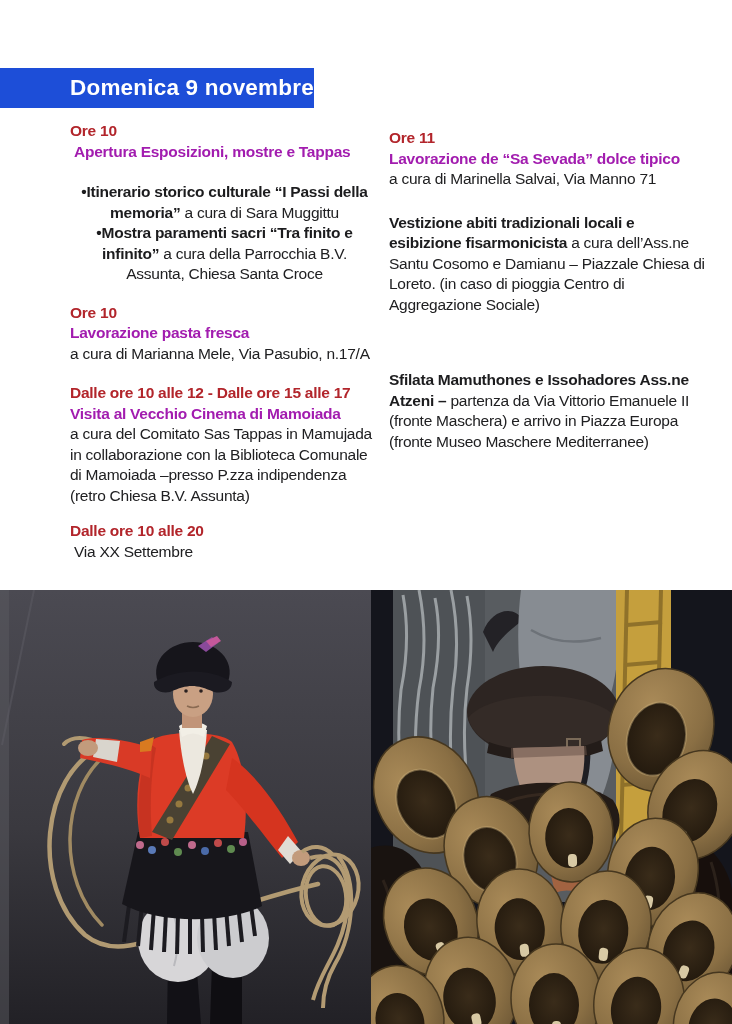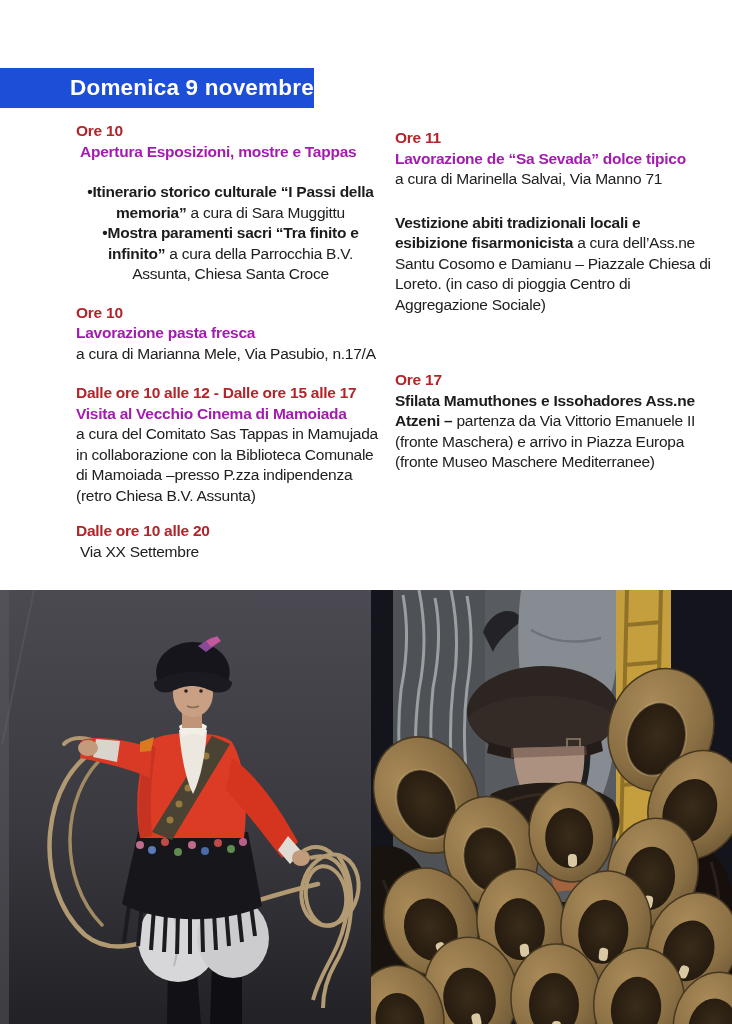--- a/index.html
+++ b/index.html
@@ -6,21 +6,21 @@
   .page {
     position:relative; width:732px; height:1024px; background:#ffffff;
     font-family:"Liberation Sans", sans-serif; color:#202022; overflow:hidden;
   }
   .banner {
     position:absolute; left:0; top:68px; width:314px; height:40px;
     background:#1d4ed8; display:flex; align-items:center;
     box-sizing:border-box; padding-left:70px;
   }
   .banner .banner-text { color:#ffffff; font-size:22.5px; font-weight:700; letter-spacing:0.2px; }
-  .columns { position:absolute; left:76px; top:121px; width:642px; display:flex; }
+  .columns { position:absolute; left:70px; top:121px; width:642px; display:flex; }
   .col-left  { width:302px; margin-right:17px; }
   .col-right { width:320px; padding-top:7px; box-sizing:border-box; }
   .event p, .event div.line { margin:0; font-size:15.5px; line-height:20.5px; letter-spacing:-0.25px; }
   .time  { color:#b2252b; font-weight:700; }
   .title { font-weight:700; color:#a21caf; }
   b      { font-weight:700; color:#1c1c1e; }
   .indent { padding-left:4px; }
   .items  { margin-top:20px; padding-left:7px;text-align:center; }
   .mb15 { margin-bottom:15px; } .mb18 { margin-bottom:18px; }
   .mb19 { margin-bottom:19px; } .mb23 { margin-bottom:23px; }
@@ -76,21 +76,20 @@
         <div class="line time">Ore 11</div>
         <div class="line title">Lavorazione de “Sa Sevada” dolce tipico</div>
         <p>a cura di Marinella Salvai, Via Manno 71</p>
       </div>
 
       <div class="event mb55">
         <p><b>Vestizione abiti tradizionali locali e esibizione fisarmonicista</b><span> a cura dell’Ass.ne Santu Cosomo e Damianu – Piazzale Chiesa di Loreto. (in caso di pioggia Centro di Aggregazione Sociale)</span></p>
       </div>
 
       <div class="event">
-        <div class="line time">Ore 17</div>
         <p><b>Sfilata Mamuthones e Issohadores Ass.ne Atzeni – </b><span>partenza da Via Vittorio Emanuele II (fronte Maschera) e arrivo in Piazza Europa (fronte Museo Maschere Mediterranee)</span></p>
       </div>
 
     </div>
   </div>
 
   <div class="photos">
 
     <figure class="photo">
       <svg width="371" height="434" viewBox="0 0 371 434">

